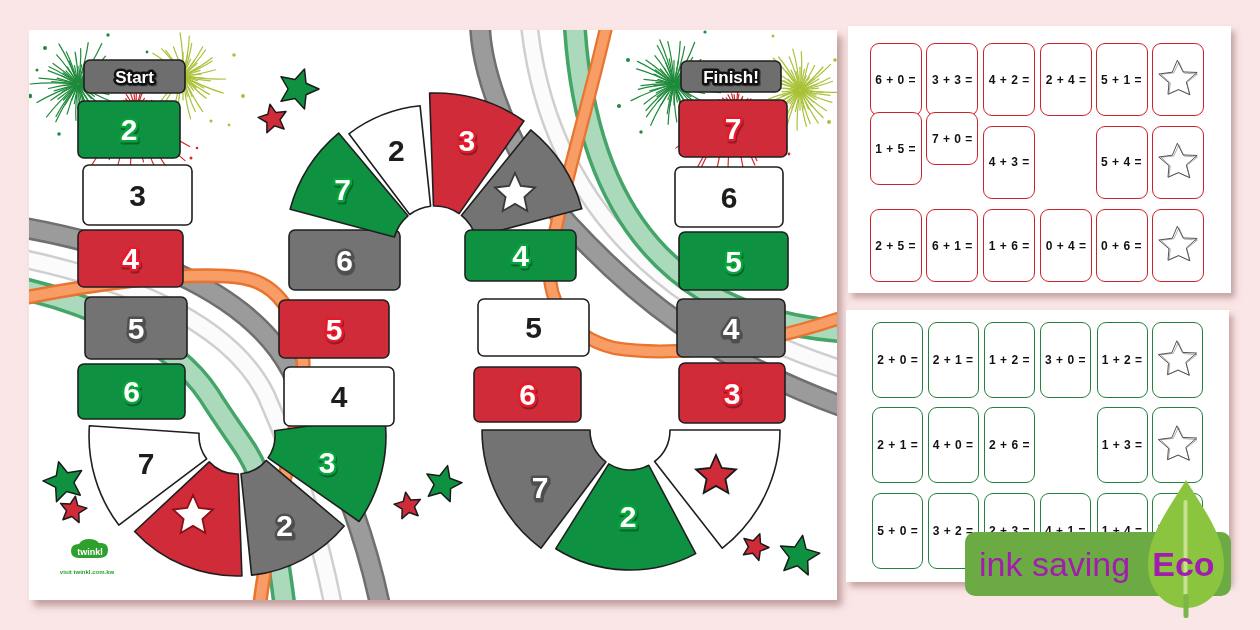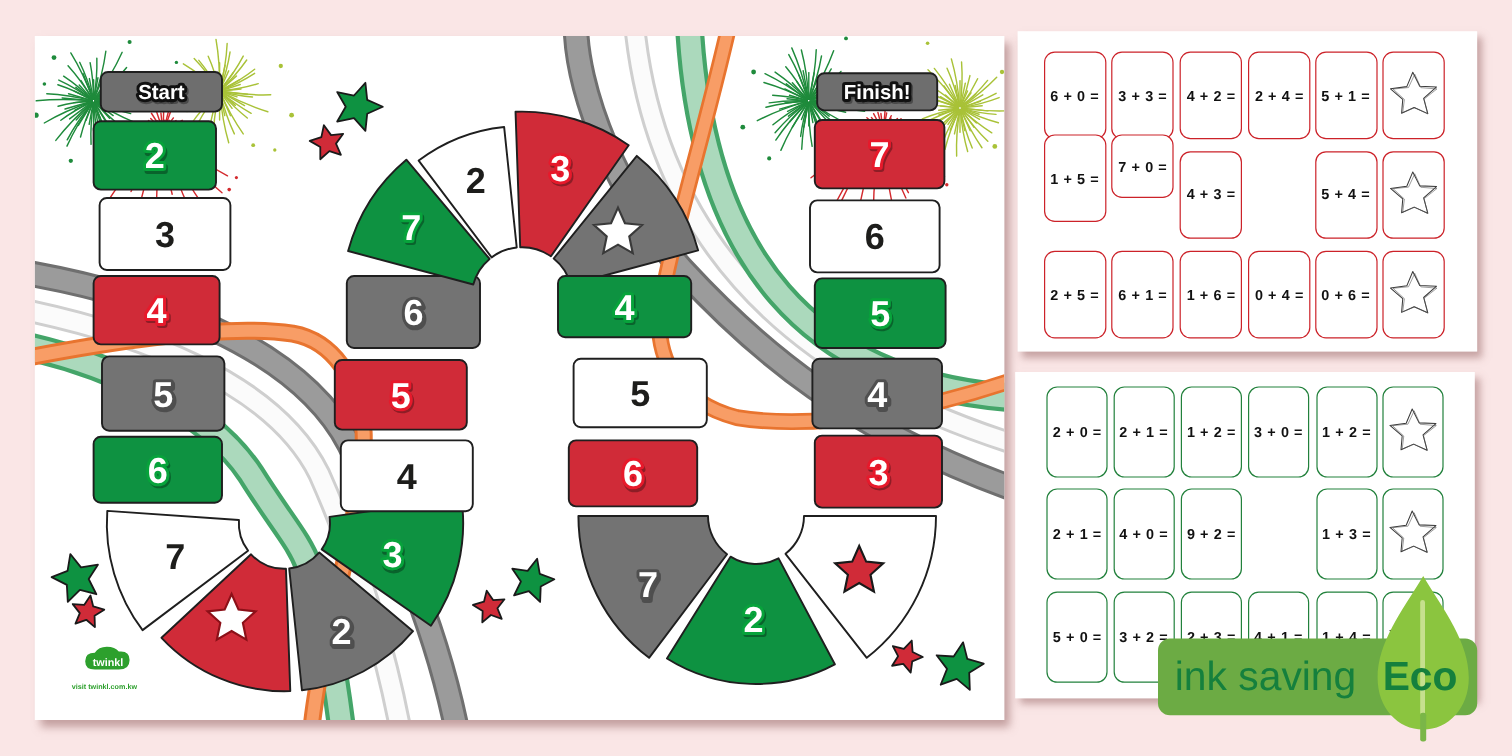--- a/index.html
+++ b/index.html
@@ -6,21 +6,21 @@
        font-family:"Liberation Sans", sans-serif; }
 .board { position:absolute; left:29px; top:30px; width:808px; height:570px; background:#fff;
           box-shadow:5px 6px 7px rgba(150,100,100,0.55); overflow:hidden;text-align:center; }
 .panel { position:absolute; background:#fff; box-shadow:4px 5px 6px rgba(150,100,100,0.5); }
 .card { position:absolute; background:#fff; border:1.8px solid; border-radius:9px;
          display:flex; align-items:center; justify-content:center; }
 .sum { font-size:12px; font-weight:bold; color:#111; letter-spacing:0.5px; white-space:nowrap; }
 .badge { position:absolute; left:965px; top:532px; width:266px; height:64px; border-radius:10px;
           background:#6cab44; }
 .badgetext { position:absolute; left:965px; top:532px; width:266px; height:64px;
-              display:flex; align-items:center; color:#15803d; }
+              display:flex; align-items:center; color:#a21caf; }
 </style></head>
 <body>
 
 <div class="board">
 <svg width="808" height="570" viewBox="0 0 808 570" font-family="Liberation Sans, sans-serif">
 
 <path d="M-41,192 C100,212 220,260 262,340 C292,400 332,480 352,580" fill="none" stroke="#6f6f6f" stroke-width="22"></path>
       <path d="M-41,192 C100,212 220,260 262,340 C292,400 332,480 352,580" fill="none" stroke="#9b9b9b" stroke-width="17"></path>
 
 <path d="M-41,222 C90,245 200,290 237,365 C268,435 292,510 305,580" fill="none" stroke="#cfcfcf" stroke-width="20"></path>
@@ -782,21 +782,21 @@
 
 <div class="card" style="left:26.3px;top:97.3px;width:51px;height:76px;border-color:#22813c">
       <span class="sum">2 + 1 =</span>
     </div>
 
 <div class="card" style="left:81.7px;top:97.3px;width:51px;height:76px;border-color:#22813c">
       <span class="sum">4 + 0 =</span>
     </div>
 
 <div class="card" style="left:138px;top:97.3px;width:51px;height:76px;border-color:#22813c">
-      <span class="sum">9 + 2 =</span>
+      <span class="sum">2 + 6 =</span>
     </div>
 
 
 <div class="card" style="left:250.7px;top:97.3px;width:51px;height:76px;border-color:#22813c">
       <span class="sum">1 + 3 =</span>
     </div>
 
 <div class="card" style="left:306.3px;top:97.3px;width:51px;height:76px;border-color:#22813c">
       <svg width="51" height="76" viewBox="0 0 51 76">
         <path d="M24.8,18 L30.8,30.1 L45.4,30.7 L34.2,40.5 L37.8,53.8 L25.9,48.5 L15.1,53.4 L16.1,41.4 L5.5,32.3 L19.6,30.4 Z" fill="none" stroke="#3a3a3a" stroke-width="0.9" stroke-linejoin="round"></path>

